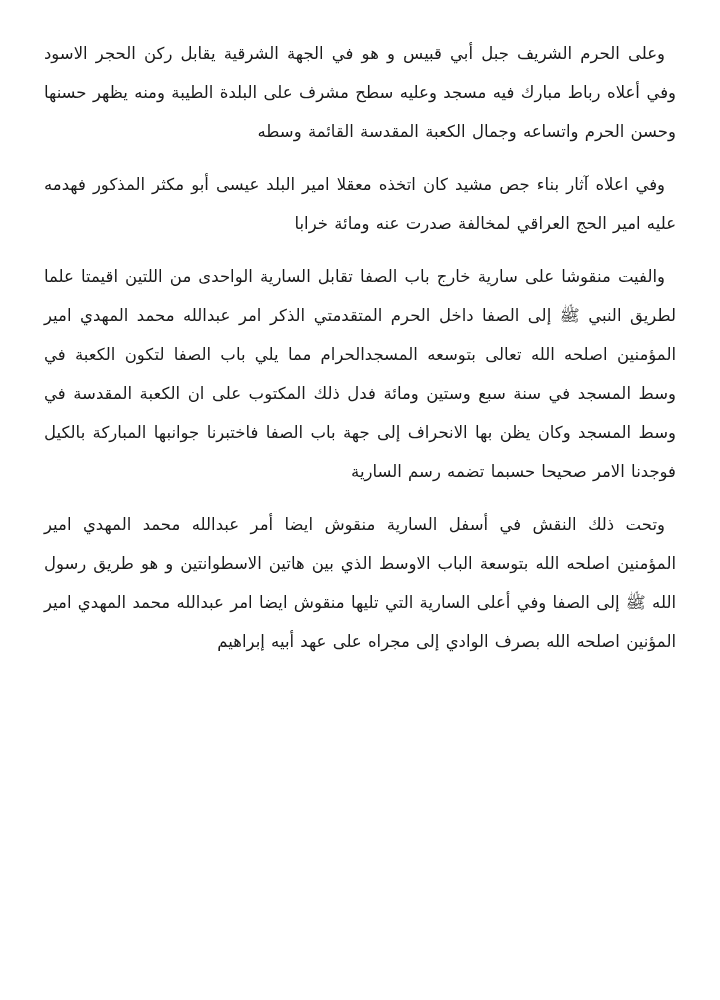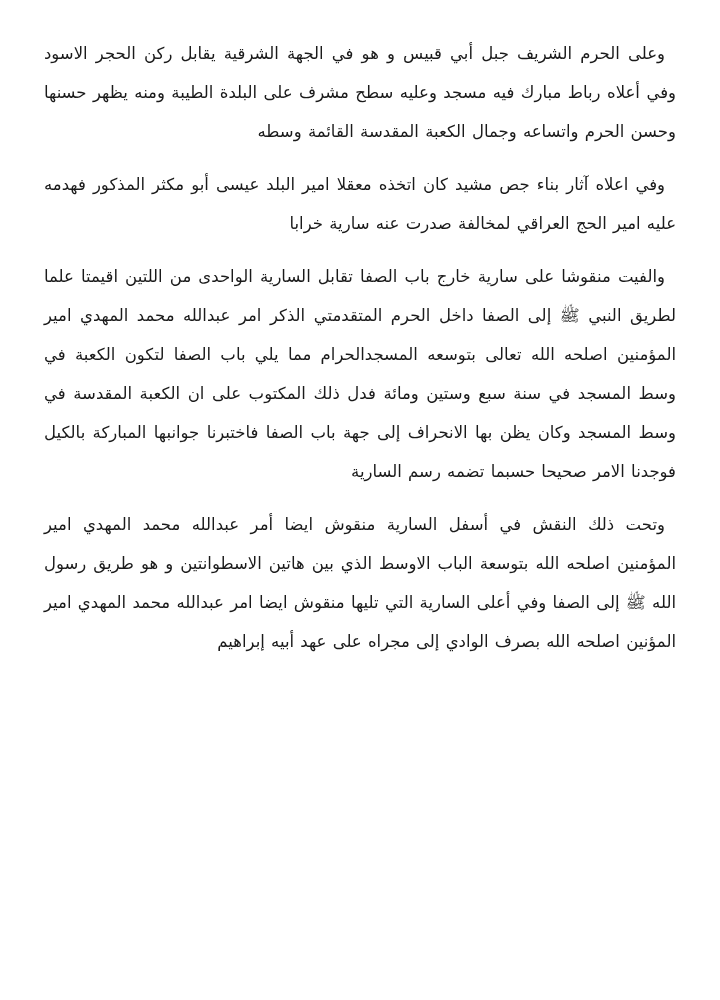--- a/index.html
+++ b/index.html
@@ -33,17 +33,17 @@
     padding: 0;
     text-indent: 11px; 
   }
 </style>
 </head>
 <body>
 
 <div class="page">
   <div class="text-column">
     <p class="para">وعلى الحرم الشريف جبل أبي قبيس و هو في الجهة الشرقية يقابل ركن الحجر الاسود وفي أعلاه رباط مبارك فيه مسجد وعليه سطح مشرف على البلدة الطيبة ومنه يظهر حسنها وحسن الحرم واتساعه وجمال الكعبة المقدسة القائمة وسطه</p>
-    <p class="para">وفي اعلاه آثار بناء جص مشيد كان اتخذه معقلا امير البلد عيسى أبو مكثر المذكور فهدمه عليه امير الحج العراقي لمخالفة صدرت عنه سارية خرابا</p>
+    <p class="para">وفي اعلاه آثار بناء جص مشيد كان اتخذه معقلا امير البلد عيسى أبو مكثر المذكور فهدمه عليه امير الحج العراقي لمخالفة صدرت عنه ومائة خرابا</p>
     <p class="para">والفيت منقوشا على سارية خارج باب الصفا تقابل السارية الواحدى من اللتين اقيمتا علما لطريق النبي ﷺ إلى الصفا داخل الحرم المتقدمتي الذكر امر عبدالله محمد المهدي امير المؤمنين اصلحه الله تعالى بتوسعه المسجدالحرام مما يلي باب الصفا لتكون الكعبة في وسط المسجد في سنة سبع وستين ومائة فدل ذلك المكتوب على ان الكعبة المقدسة في وسط المسجد وكان يظن بها الانحراف إلى جهة باب الصفا فاختبرنا جوانبها المباركة بالكيل فوجدنا الامر صحيحا حسبما تضمه رسم السارية</p>
     <p class="para">وتحت ذلك النقش في أسفل السارية منقوش ايضا أمر عبدالله محمد المهدي امير المؤمنين اصلحه الله بتوسعة الباب الاوسط الذي بين هاتين الاسطوانتين و هو طريق رسول الله ﷺ إلى الصفا وفي أعلى السارية التي تليها منقوش ايضا امر عبدالله محمد المهدي امير المؤنين اصلحه الله بصرف الوادي إلى مجراه على عهد أبيه إبراهيم</p>
   </div>
 </div>
 
 </body></html>

